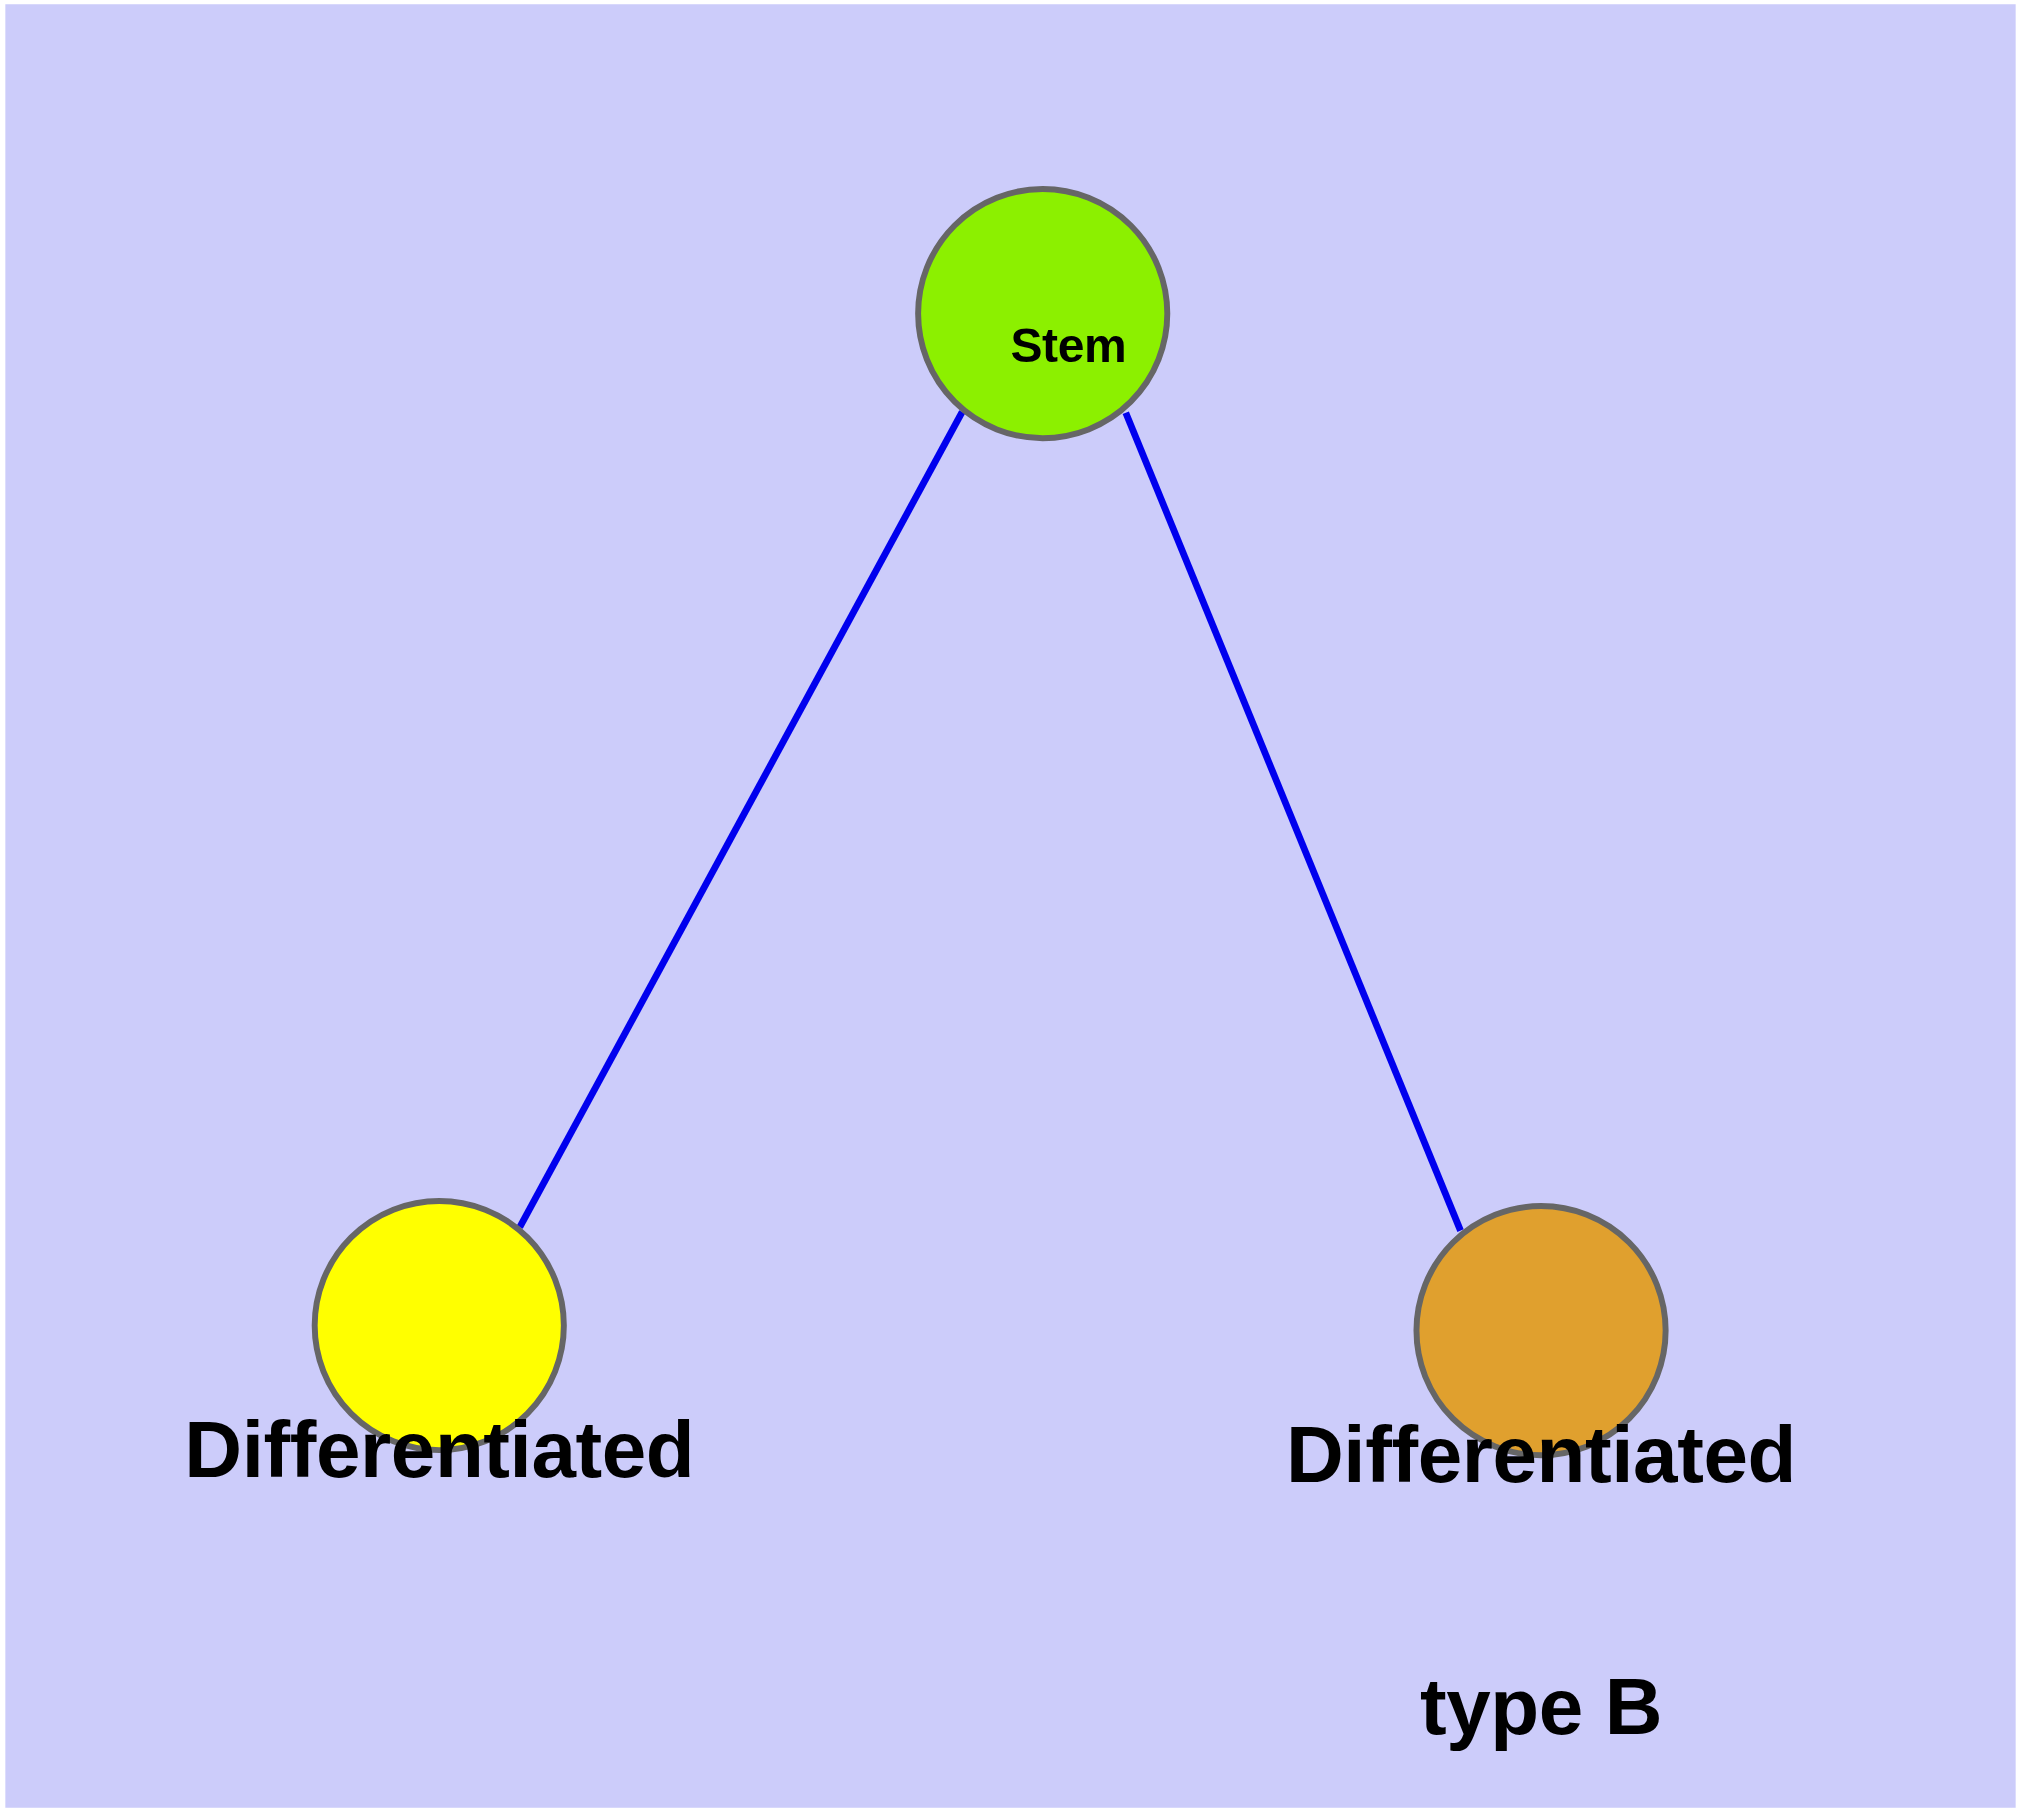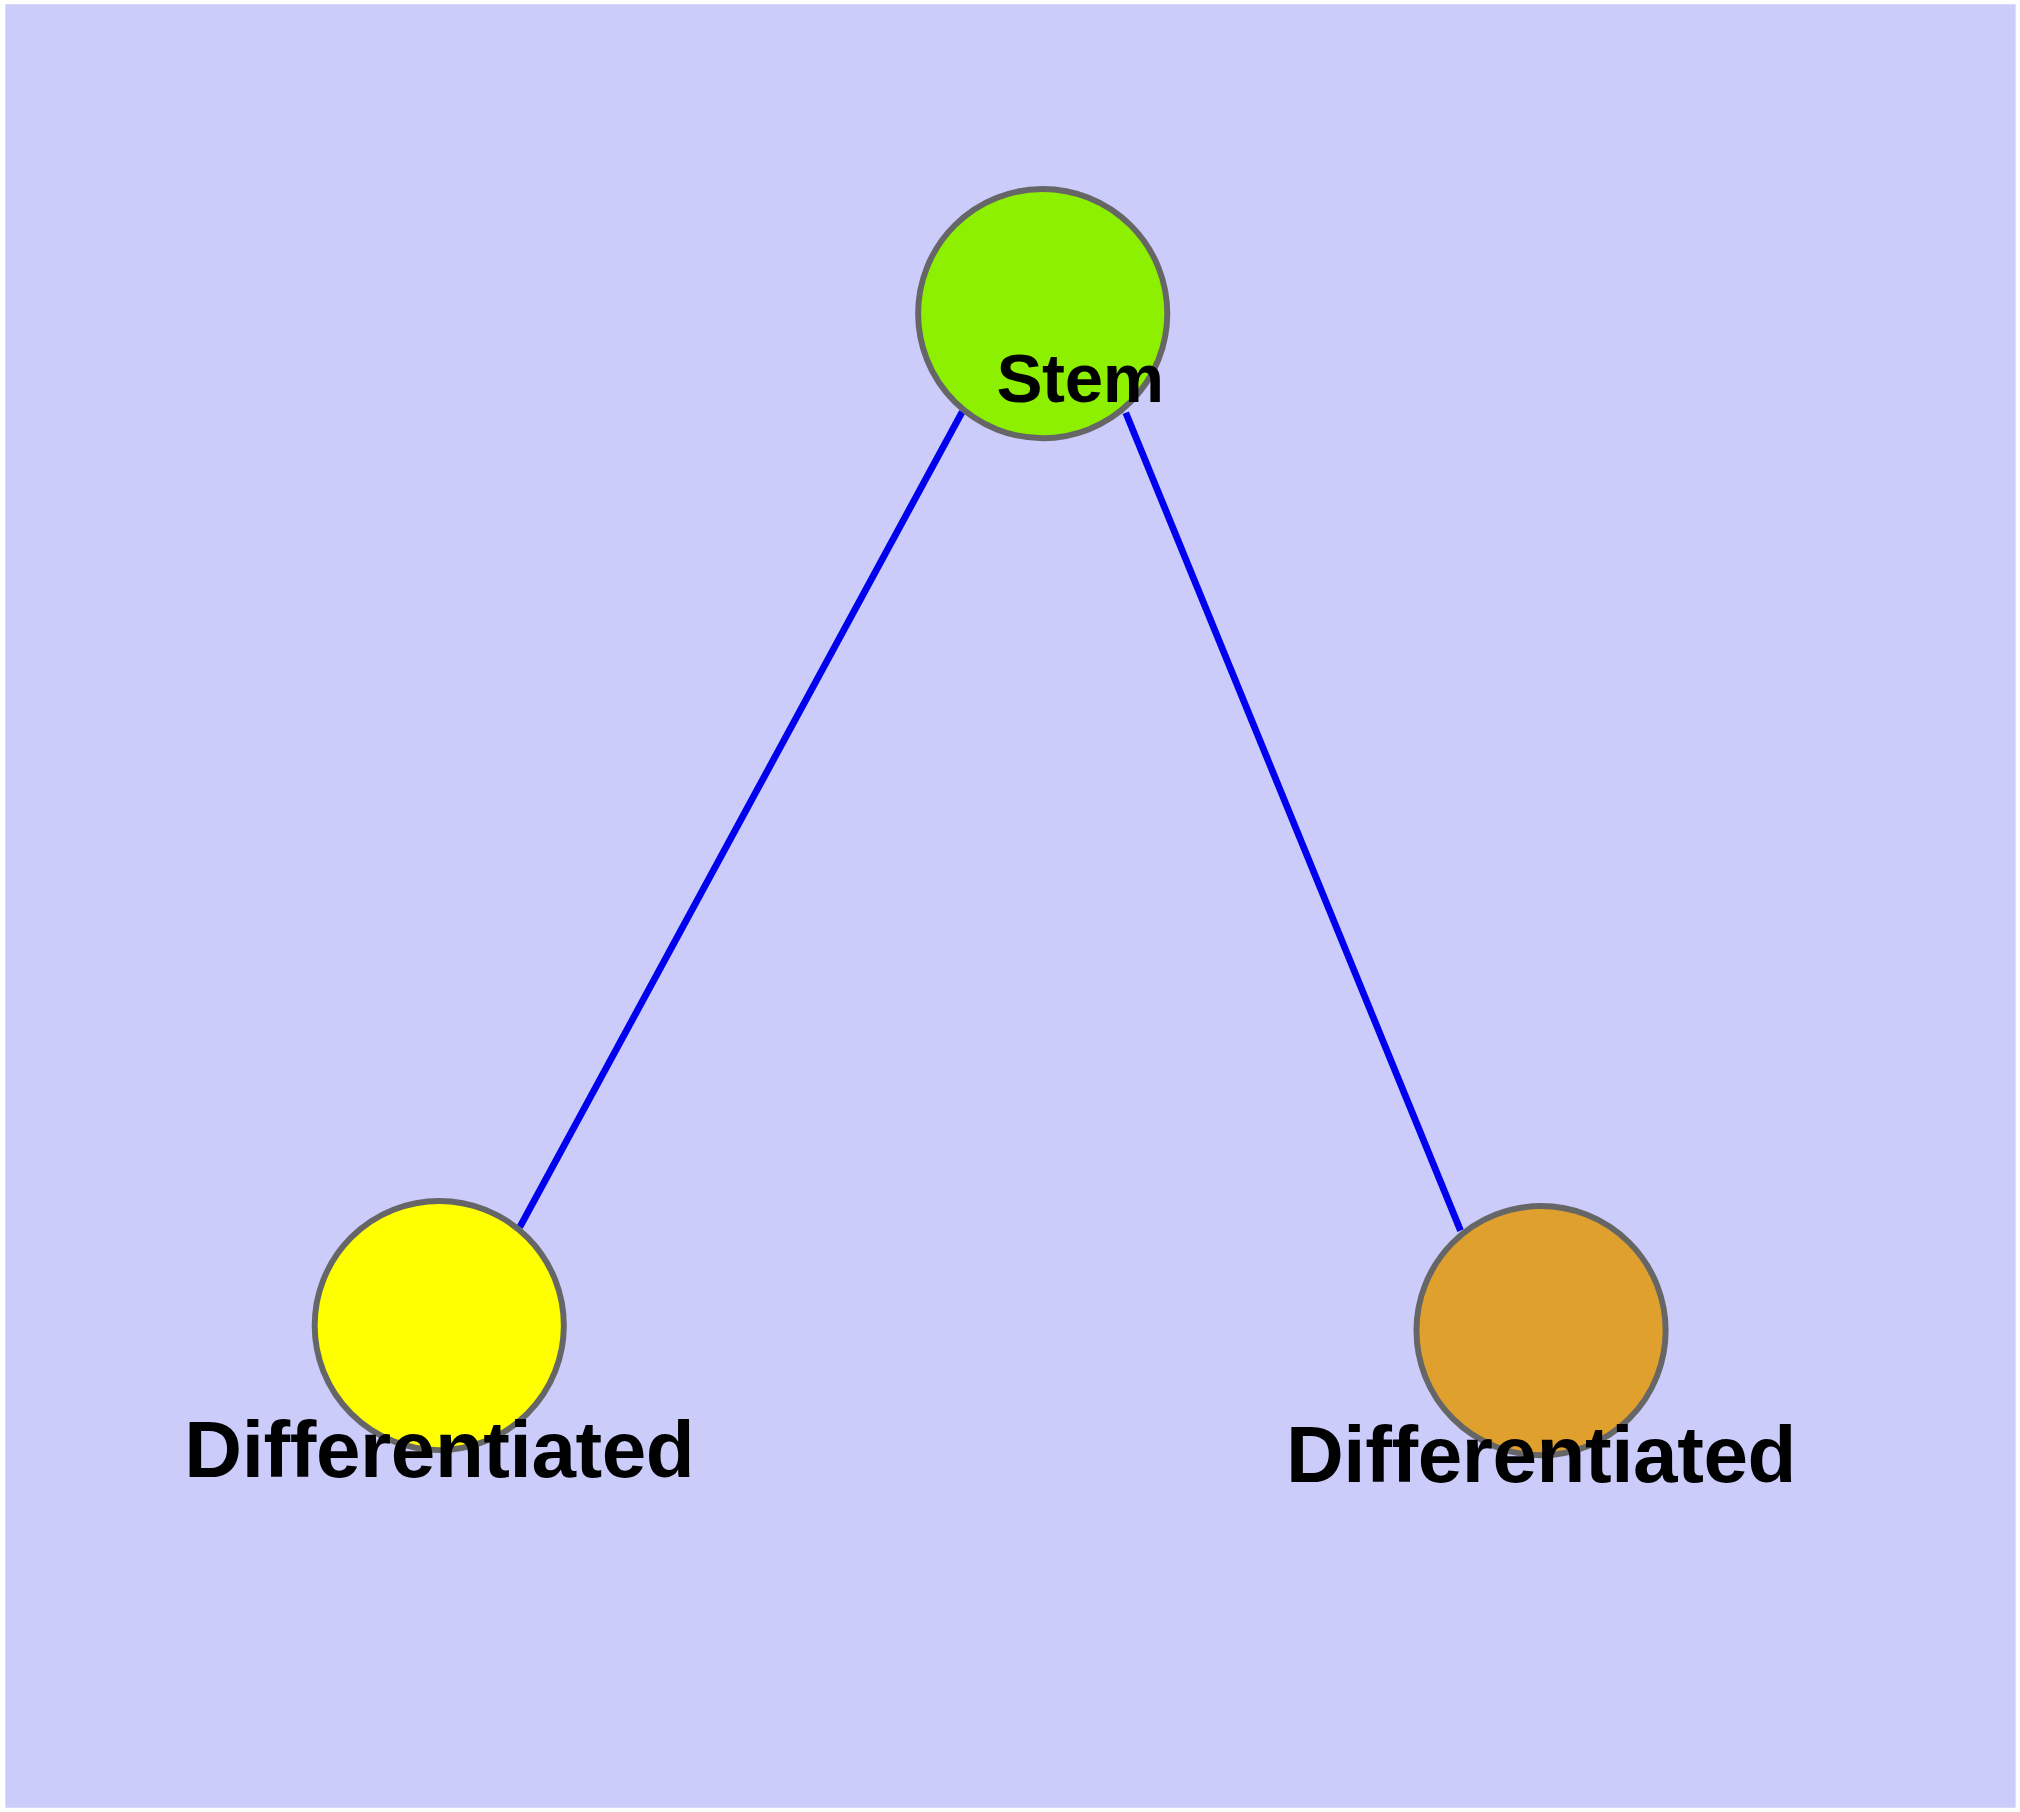--- a/index.html
+++ b/index.html
@@ -34,21 +34,21 @@
     text-align: center;
     font-family: "Liberation Sans", sans-serif;
     font-weight: bold;
     color: #000000;
     white-space: pre;
     line-height: 1.05;
     pointer-events: none;
     letter-spacing: -0.4px;
   }
   .label-stem {
-    font-size: 69px;
+    font-size: 48px;
   }
   .label-leaf {
     font-size: 80px;
   }
 </style>
 </head>
 <body>
 
 <div id="graph-canvas">
 
@@ -72,16 +72,17 @@
   <div class="node-label label-stem" style="left: 788px; top: 271px; width: 509px;">
     <span>Stem</span>
   </div>
 
   <div class="node-label label-leaf" style="left: 15.3px; top: 1240px; width: 848px;">
     <div>Differentiated</div>
   </div>
 
   <div class="node-label label-leaf" style="left: 1117px; top: 1245px; width: 848px;">
     <div>Differentiated</div>
+    <div>type B</div>
   </div>
 
 </div>
 
 
 </body></html>

